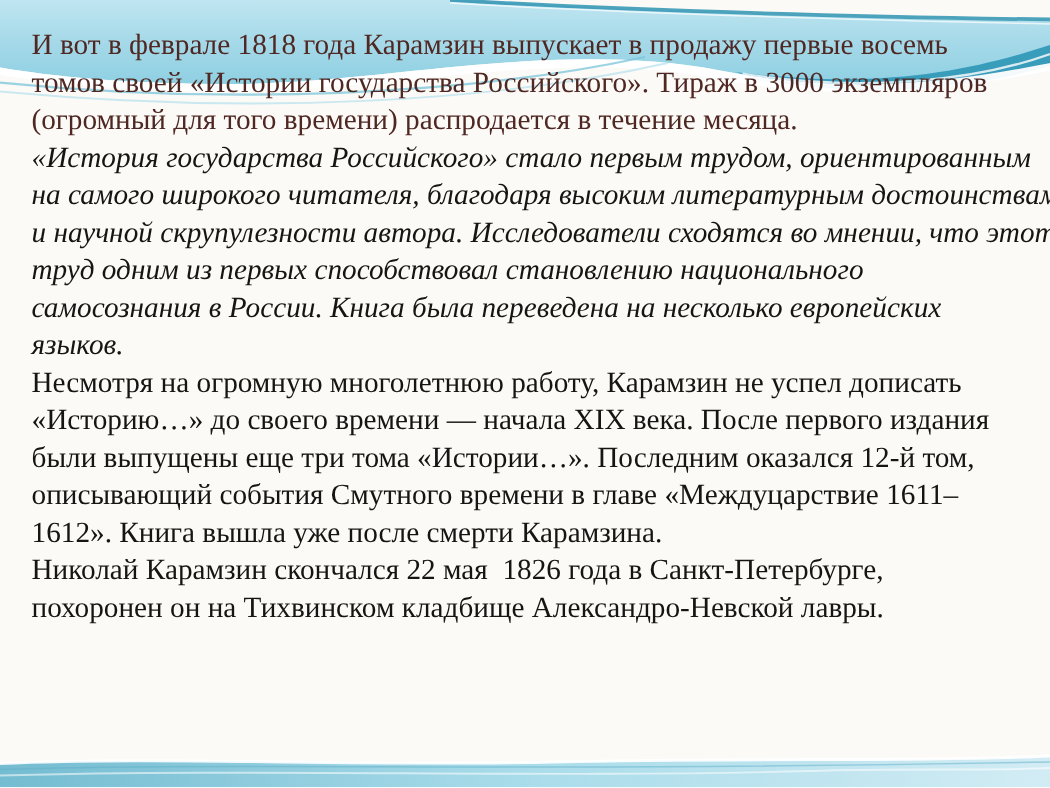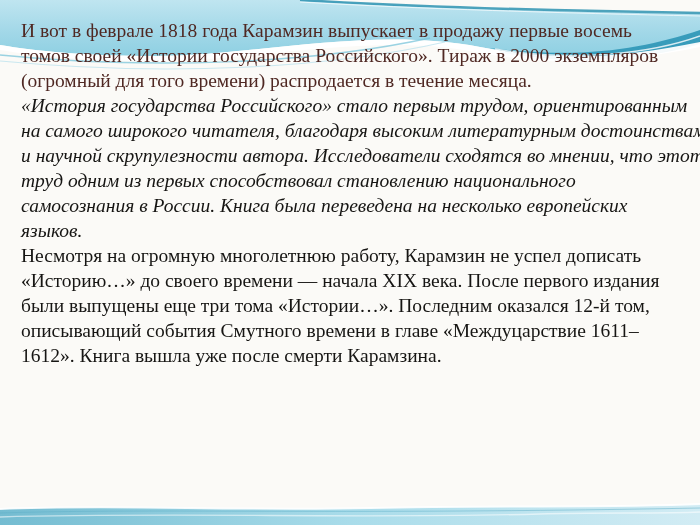--- a/index.html
+++ b/index.html
@@ -61,33 +61,35 @@
     <path d="M700,30 C645,48 585,60 490,48 C560,68 645,60 700,44 Z" fill="#3399b8" opacity="0.95"></path>
     <path d="M495,49 C575,62 650,54 700,36" fill="none" stroke="#ffffff" stroke-width="1.5" opacity="0.8"></path>
     <path d="M500,52 C585,66 655,58 700,42" fill="none" stroke="#1f84a4" stroke-width="1" opacity="0.7"></path>
     <path d="M0,45 C35,51 85,56 155,56 C255,56 370,26 480,47 C565,63 630,56 700,42 L700,47 C625,62 560,68 475,52 C372,32 258,61 157,61 C87,61 35,56 0,50 Z" fill="#ffffff" opacity="0.95"></path>
     <path d="M0,55 C150,70 310,64 430,38" fill="none" stroke="#79c4d9" stroke-width="1.5" opacity="0.75"></path>
     <path d="M0,61 C170,77 330,68 445,42" fill="none" stroke="#b5e0ec" stroke-width="1.2" opacity="0.7"></path>
   </svg>
 
   <div class="text-block">
     <p class="para-accent p1">И вот в феврале 1818 года Карамзин выпускает в продажу первые восемь
-томов своей «Истории государства Российского». Тираж в 2000 экземпляров
+томов своей «Истории государства Российского». Тираж в 3000 экземпляров
 (огромный для того времени) распродается в течение месяца.</p>
     <p class="para-dark p2">«История государства Российского» стало первым трудом, ориентированным
 на самого широкого читателя, благодаря высоким литературным достоинствам
 и научной скрупулезности автора. Исследователи сходятся во мнении, что этот
 труд одним из первых способствовал становлению национального
 самосознания в России. Книга была переведена на несколько европейских
 языков.</p>
     <p class="para-dark p3">Несмотря на огромную многолетнюю работу, Карамзин не успел дописать
 «Историю…» до своего времени — начала XIX века. После первого издания
 были выпущены еще три тома «Истории…». Последним оказался 12-й том,
 описывающий события Смутного времени в главе «Междуцарствие 1611–
 1612». Книга вышла уже после смерти Карамзина.</p>
+    <p class="para-dark p4">Николай Карамзин скончался 22 мая&nbsp; 1826 года в Санкт-Петербурге,
+похоронен он на Тихвинском кладбище Александро-Невской лавры.</p>
   </div>
 
   <svg class="band-bottom" viewBox="0 0 700 24" preserveAspectRatio="none" aria-hidden="true">
     <defs>
       <linearGradient id="bot" x1="0" y1="0" x2="1" y2="0">
         <stop offset="0" stop-color="#74bcd1"></stop>
         <stop offset="0.5" stop-color="#a9dcea"></stop>
         <stop offset="1" stop-color="#d2ecf4"></stop>
       </linearGradient>
     </defs>

